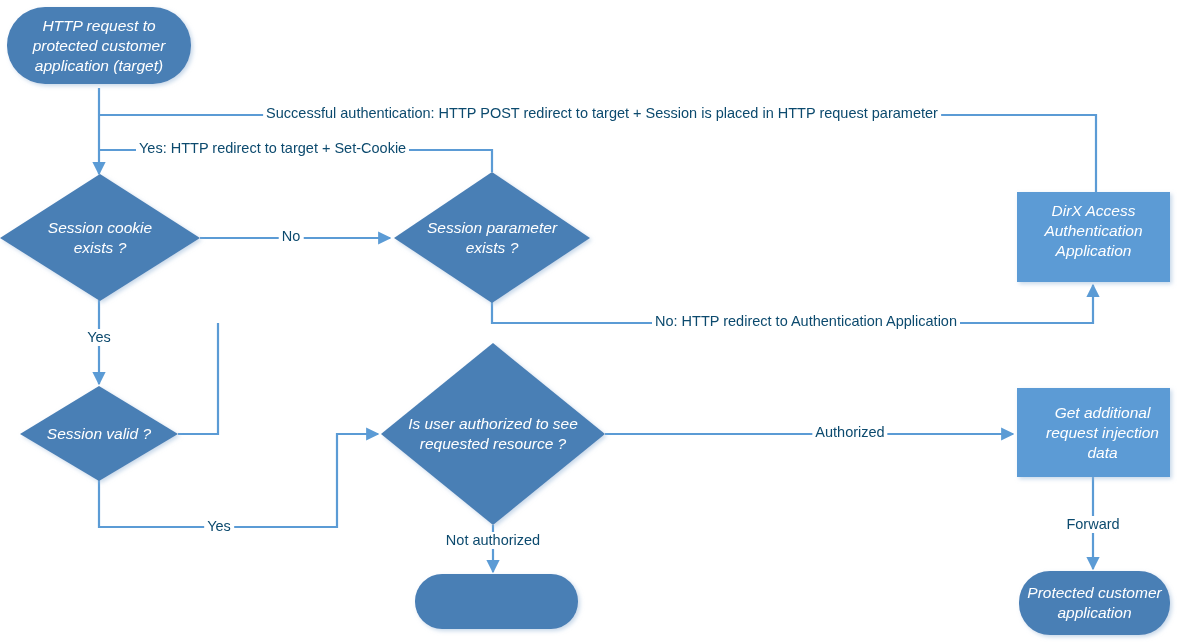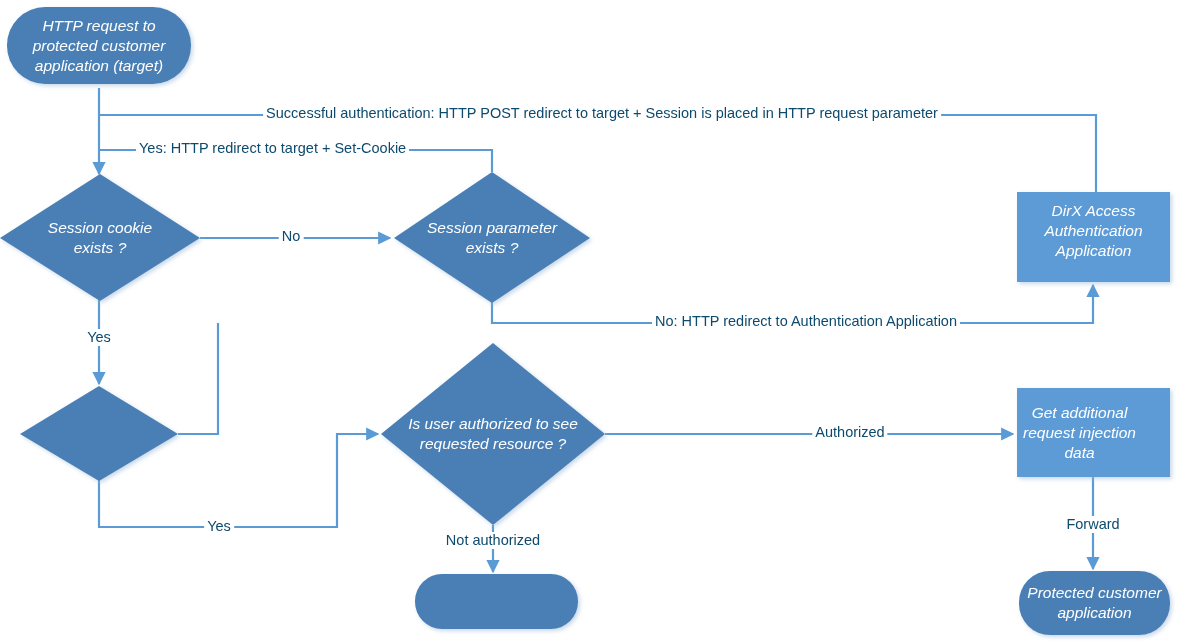--- a/index.html
+++ b/index.html
@@ -118,25 +118,26 @@
   <div class="node-label" style="left:20px; top:208px; width:160px; height:60px;">Session cookie
 exists ?</div>
 
   <div class="node-label" style="left:402px; top:208px; width:180px; height:60px;">Session parameter
 exists ?</div>
 
   <div class="node-label" style="left:1017px; top:192px; width:153px; height:78px;">DirX Access
 Authentication
 Application</div>
 
+  <div class="node-label" style="left:24px; top:414px; width:150px; height:40px;">Session valid ?</div>
 
   <div class="node-label" style="left:386px; top:404px; width:214px; height:60px;">Is user authorized to see
 requested resource ?</div>
 
-  <div class="node-label" style="left:1003px; top:388px; width:153px; height:89px;">Get additional
+  <div class="node-label" style="left:1026px; top:388px; width:153px; height:89px;">Get additional
 request injection
 data</div>
 
 
   <div class="node-label" style="left:1019px; top:571px; width:151px; height:64px;">Protected customer
 application</div>
 
   <div class="edge-label center" style="left:602px; top:105px;">Successful authentication: HTTP POST redirect to target + Session is placed in HTTP request parameter</div>
 
   <div class="edge-label" style="left:136px; top:140px;">Yes: HTTP redirect to target + Set-Cookie</div>

